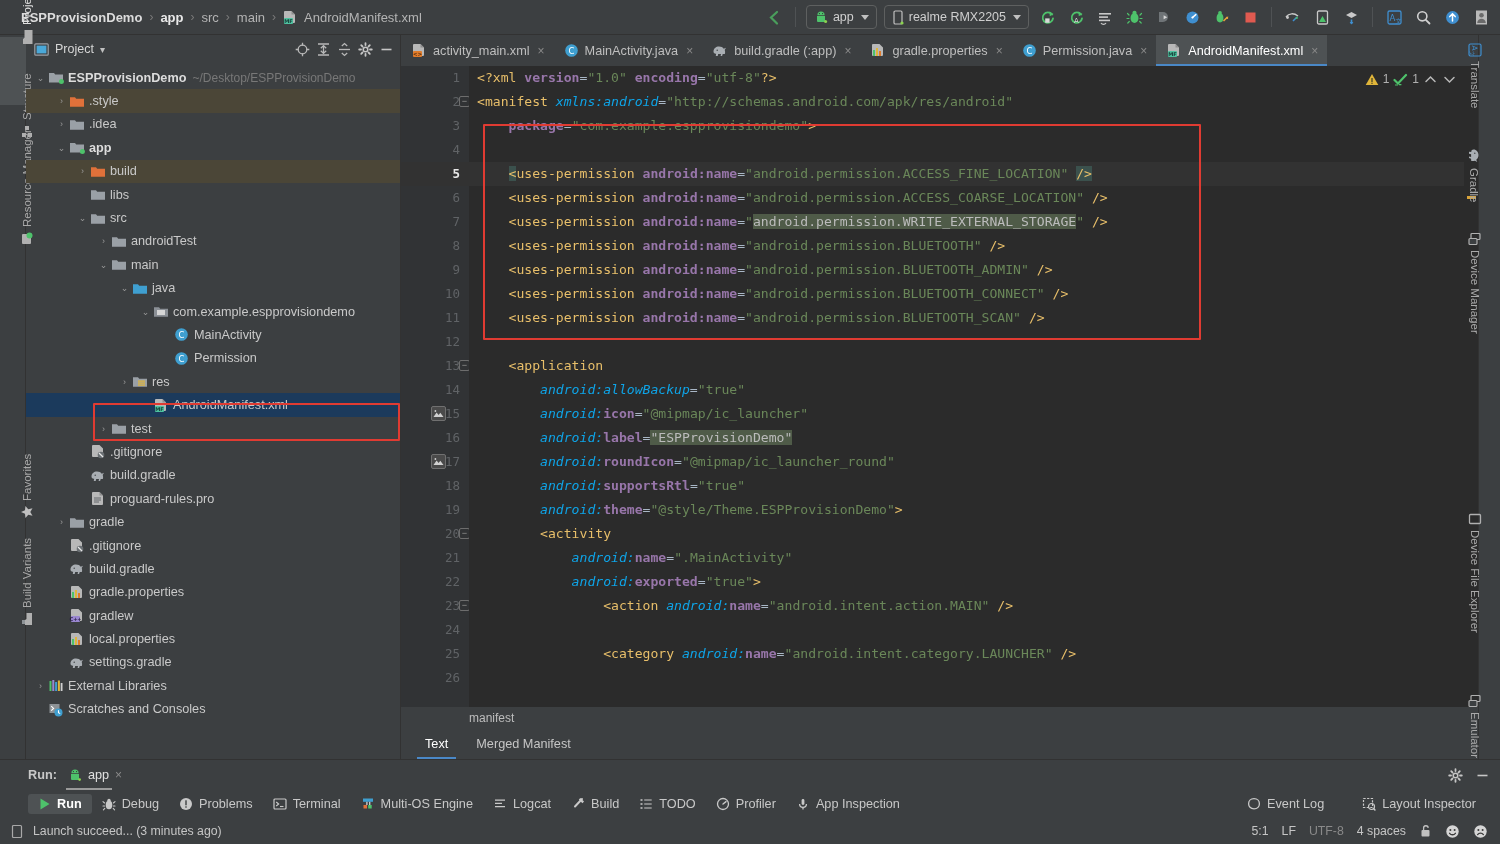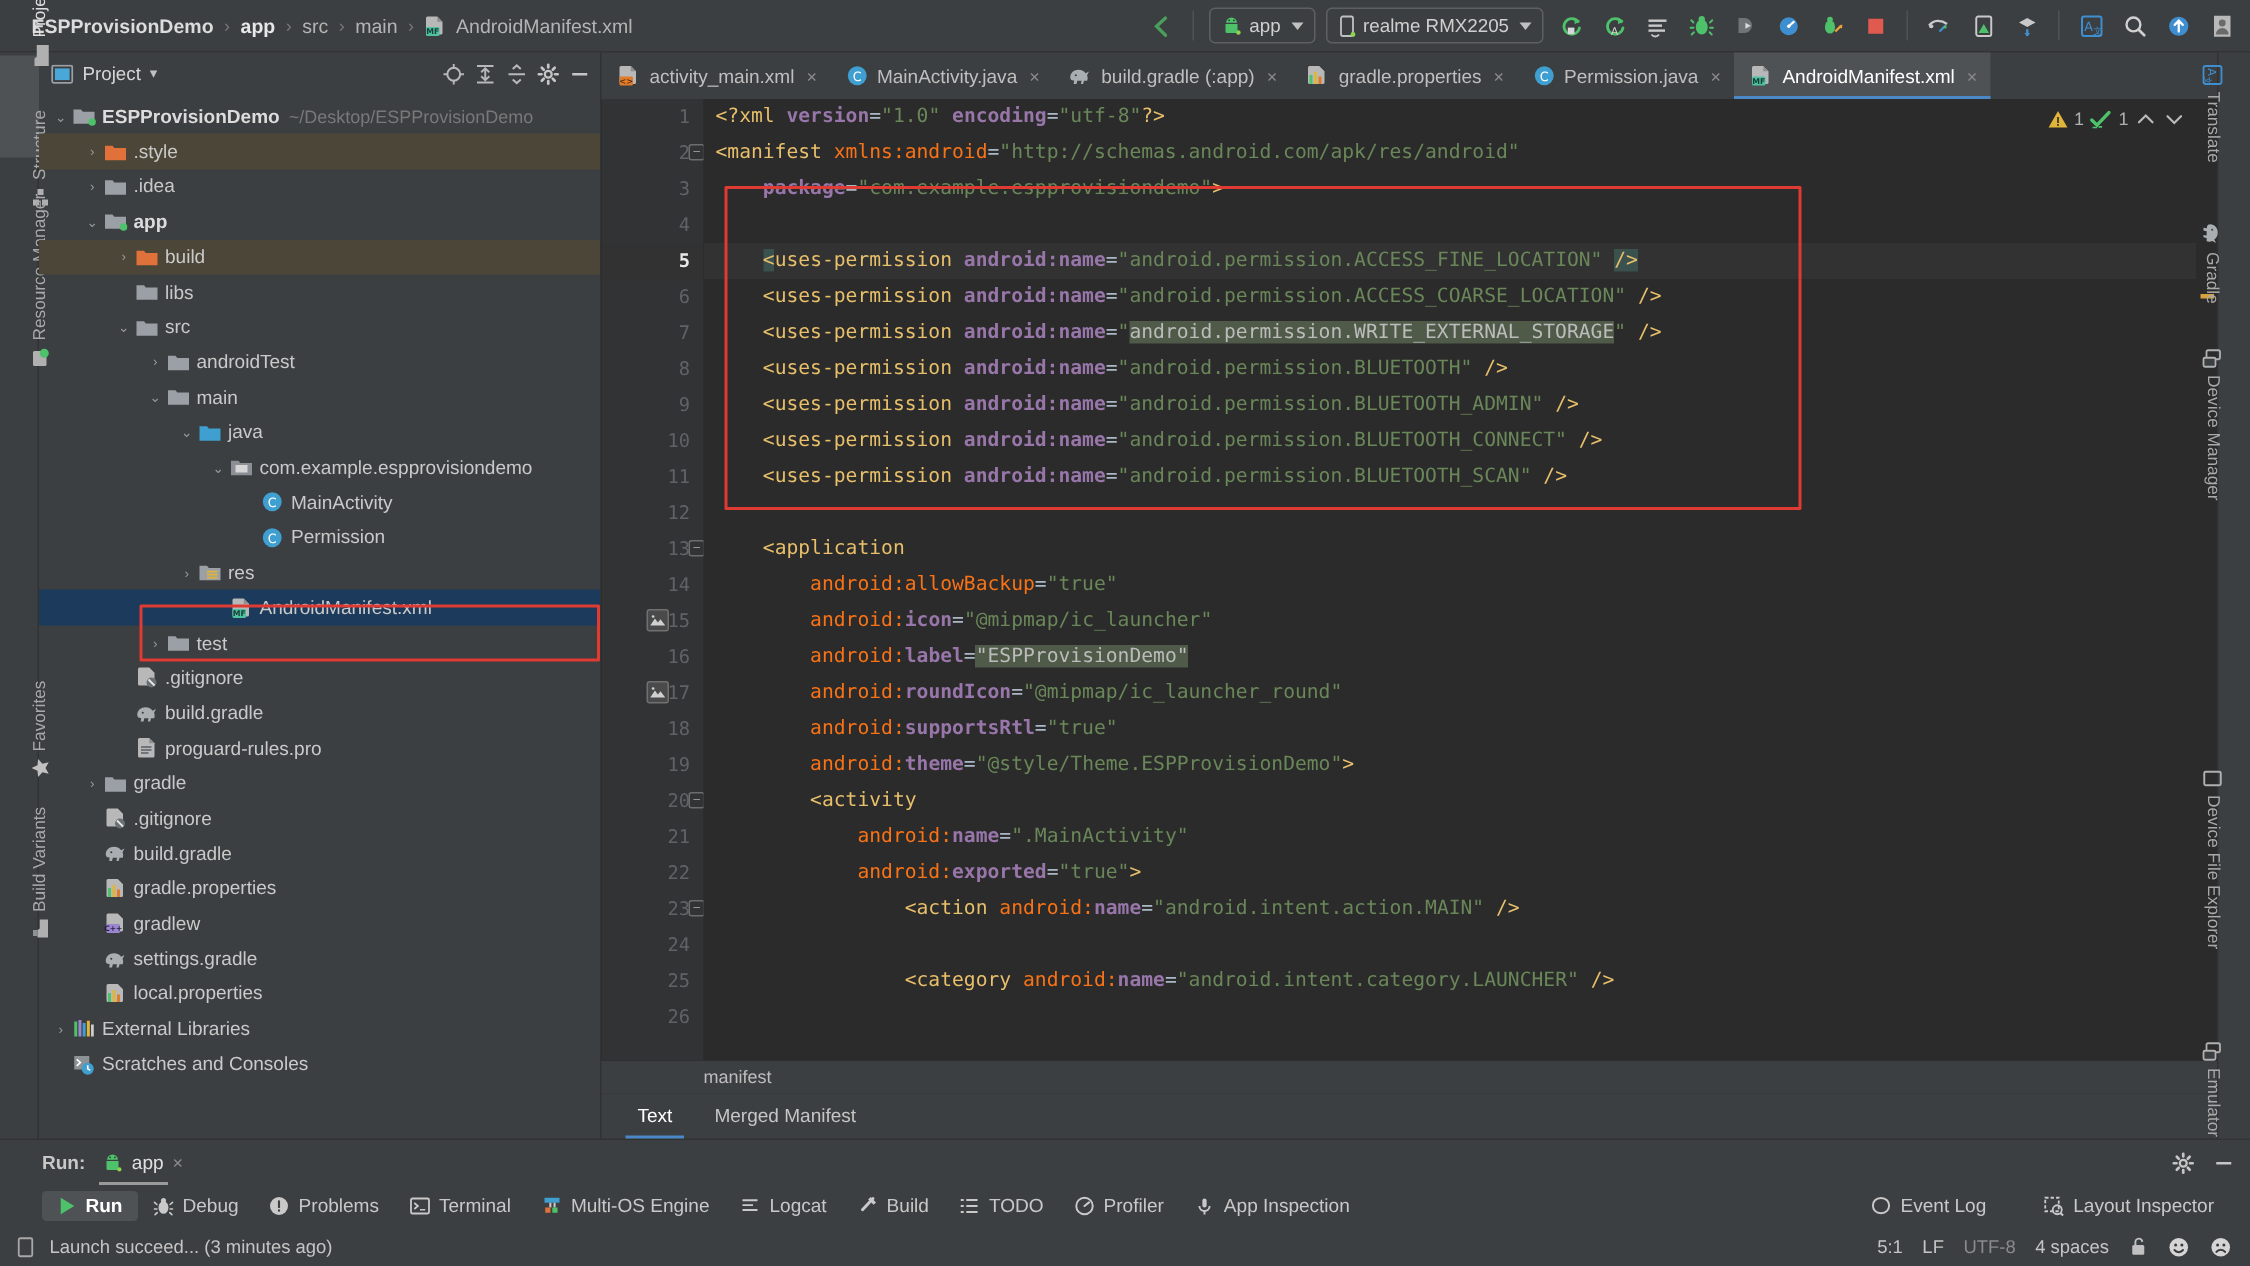--- a/index.html
+++ b/index.html
@@ -84,21 +84,21 @@
   .gimg { position:absolute; left:30px; width:15px; height:15px; background:#4a4a4a; border:1px solid #707070; border-radius:2px;
           display:flex; align-items:center; justify-content:center; }
 
   .code {
     flex:1 1 auto; position:relative; background:#2b2b2b; overflow:hidden;
     font-family:"DejaVu Sans Mono", monospace; font-size:13.1px;
   }
   .cline { height:24px; line-height:24px; white-space:pre; padding-left:8px; }
   .cline.cur { background:#323232; }
   .tag  { color:#e8bf6a; }
-  .attr { color:#f97316; }
+  .attr { color:#0ea5e9;font-style:italic; }
   .attrb{ color:#9876aa; font-weight:bold; }
   .str  { color:#6a8759; }
   .pnct { color:#a9b7c6; }
   .strhl{ background:#4f5b48; }
   .tagb { background:#3b514d; color:#e8bf6a; }
 
   
   .annot { position:absolute; border:2px solid #e03b32; pointer-events:none; z-index:30; border-radius:1px; }
 
   .right-gutter { width:14px; flex:0 0 14px; background:#2b2b2b; position:relative; }
@@ -631,37 +631,37 @@
                 <rect x="2" y="8" width="9" height="6" rx="1" fill="#9a87d0"></rect>
                 <text x="6.5" y="12.8" font-size="5" fill="#241a40" text-anchor="middle" font-family="DejaVu Sans" font-weight="bold">C++</text>
               </svg>
             </span>
             <span class="lbl">gradlew</span>
           </div>
           <div class="trow" style="padding-left: 29px;">
             <span class="arrow"></span>
             <span class="ico">
               <svg width="16" height="15" viewBox="0 0 16 15">
-                <path d="M1.5 8.5c0-3 2.5-5 5.5-5 2.2 0 3.8.9 4.7 2.3l2.3-1.1-1.3 2.4c.3.7.4 1.4.4 2.1 0 .6-.1 1.2-.3 1.7h-2.1l-.6 2.1H8.6l.4-2.1H6.2l-.5 2.1H3.8l.3-2.3C2.5 11 1.5 9.9 1.5 8.5z" fill="#a9aeb3"></path>
-                <circle cx="5.2" cy="7.2" r="0.7" fill="#3c3f41"></circle>
-              </svg>
-            </span>
-            <span class="lbl">settings.gradle</span>
-          </div>
-          <div class="trow" style="padding-left: 29px;">
-            <span class="arrow"></span>
-            <span class="ico">
-              <svg width="16" height="15" viewBox="0 0 16 15">
                 <path d="M2.5 1h7l3.5 3.5v7.5a1 1 0 0 1-1 1h-9a1 1 0 0 1-1-1V2a1 1 0 0 1 1-1z" fill="#b8b8b8"></path>
                 <rect x="3" y="7" width="2" height="6" fill="#4ec26b"></rect>
                 <rect x="6" y="5" width="2" height="8" fill="#e0b53a"></rect>
                 <rect x="9" y="8" width="2" height="5" fill="#e07b2a"></rect>
               </svg>
             </span>
             <span class="lbl">local.properties</span>
+          </div>
+          <div class="trow" style="padding-left: 29px;">
+            <span class="arrow"></span>
+            <span class="ico">
+              <svg width="16" height="15" viewBox="0 0 16 15">
+                <path d="M1.5 8.5c0-3 2.5-5 5.5-5 2.2 0 3.8.9 4.7 2.3l2.3-1.1-1.3 2.4c.3.7.4 1.4.4 2.1 0 .6-.1 1.2-.3 1.7h-2.1l-.6 2.1H8.6l.4-2.1H6.2l-.5 2.1H3.8l.3-2.3C2.5 11 1.5 9.9 1.5 8.5z" fill="#a9aeb3"></path>
+                <circle cx="5.2" cy="7.2" r="0.7" fill="#3c3f41"></circle>
+              </svg>
+            </span>
+            <span class="lbl">settings.gradle</span>
           </div>
           <div class="trow" style="padding-left: 8px;">
             <span class="arrow">›</span>
             <span class="ico">
               <svg width="16" height="15" viewBox="0 0 16 15">
                 <rect x="1.5" y="3" width="2" height="10" fill="#4ec26b"></rect>
                 <rect x="4.3" y="2" width="2" height="11" fill="#9a87d0"></rect>
                 <rect x="7.1" y="4" width="2" height="9" fill="#3f9fd0"></rect>
                 <rect x="9.9" y="2.5" width="2" height="10.5" fill="#e0b53a"></rect>
                 <rect x="12.7" y="5" width="1.8" height="8" fill="#d0d0d0"></rect>

